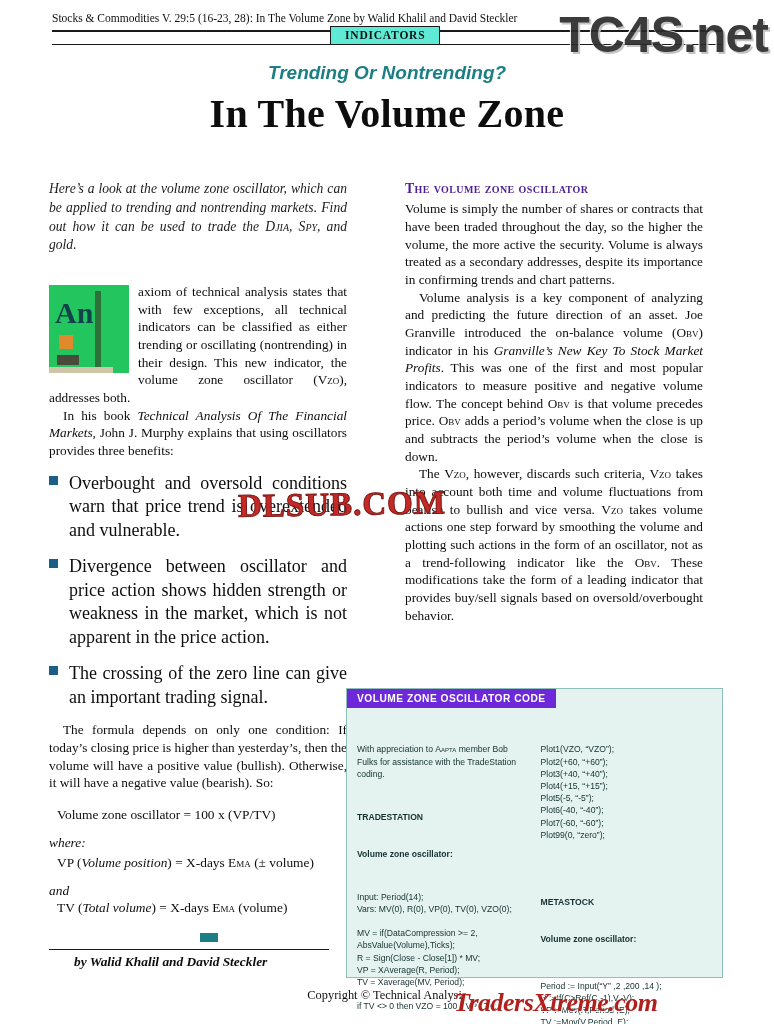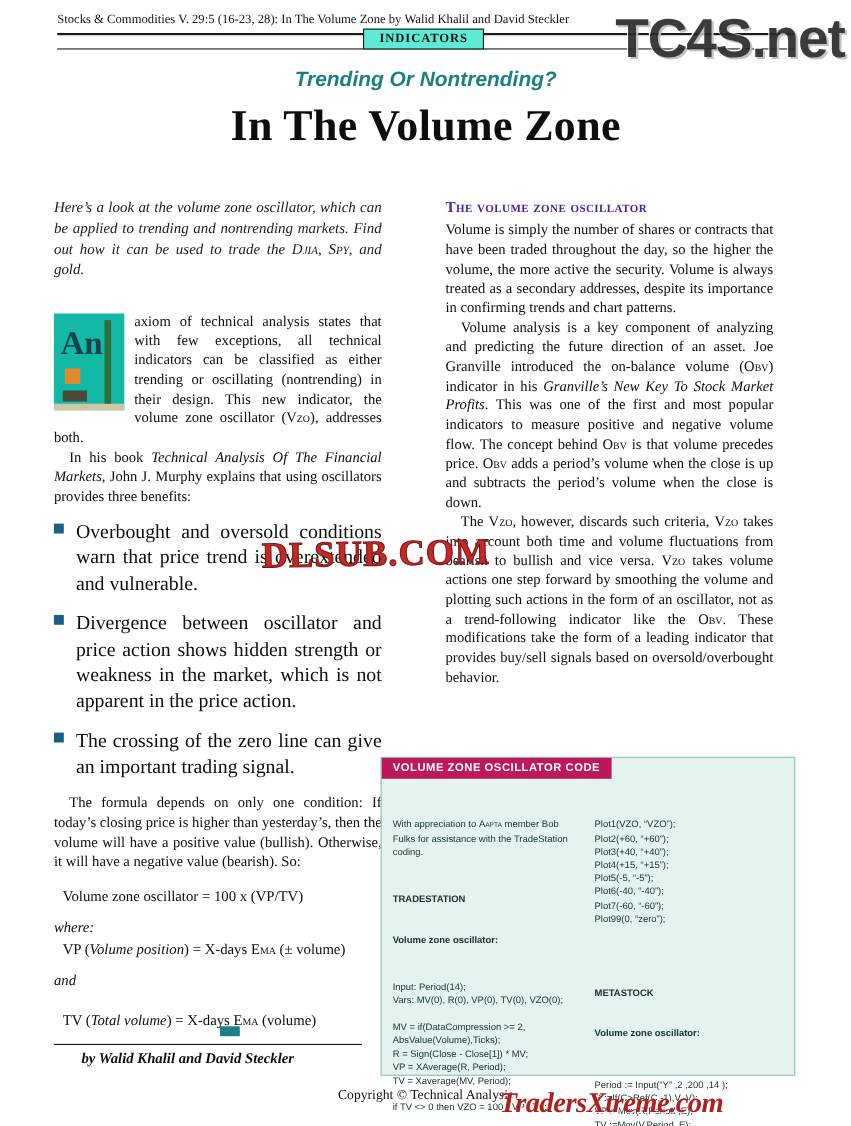--- a/index.html
+++ b/index.html
@@ -67,23 +67,23 @@
     font-style:italic;
     font-size:13.6px;
     line-height:1.38;
     color:#1a1a1a;
   }
   .sc { font-variant:small-caps; }
 
   .dropcap-wrap { margin-top:28px; position:relative; min-height:96px; }
   .dropcap {
     float:left;
-    width:64px; height:88px;
+    width:80px; height:88px;
     margin:2px 9px 0 0;
-    background:#14b8a6;
+    background:#22c55e;
     position:relative;
     overflow:hidden;
   }
   .dropcap .an {
     position:absolute; left:6px; top:8px;
     font-size:30px; font-weight:bold; color:#12424c;
     font-family:"Liberation Serif", serif;
   }
   .dropcap .bar-green {
     position:absolute; left:46px; top:6px; width:6px; height:76px;
@@ -136,21 +136,21 @@
 
   
   .codebox {
     position:absolute; left:346px; top:688px;
     width:375px; height:288px;
     background:#e4f3f0;
     border:1px solid #8fbfb8;
   }
   .codebox-title {
     position:absolute; left:0; top:0;
-    background:#be185d; color:#fff;
+    background:#6d28d9; color:#fff;
     font-family:"Liberation Sans", sans-serif;
     font-weight:bold; font-size:10.2px;
     letter-spacing:.5px;
     padding:4px 10px 4px 10px;
   }
   .code-cols {
     position:absolute; left:10px; top:30px; right:10px; bottom:6px;
     display:flex; gap:12px;
   }
   .code-col {
@@ -248,21 +248,21 @@
       <div class="bullet">The crossing of the zero line can give an important trading signal.</div>
     </div>
 
     <p>The formula depends on only one condition: If today’s closing price is higher than yesterday’s, then the volume will have a positive value (bullish). Otherwise, it will have a negative value (bearish). So:</p>
 
     <div class="formula">
       <div class="ind">Volume zone oscillator = 100 x (VP/TV)</div>
       <div class="it" style="margin-top:10px;">where:</div>
       <div class="ind" style="margin-top:2px;">VP (<span class="it">Volume position</span>) = X-days <span class="sc">Ema</span> (± volume)</div>
       <div class="it" style="margin-top:10px;">and</div>
-      <div class="ind" style="margin-top:20px;">TV (<span class="it">Total volume</span>) = X-days <span class="sc">Ema</span> (volume)</div>
+      <div class="ind" style="margin-top:0;">TV (<span class="it">Total volume</span>) = X-days <span class="sc">Ema</span> (volume)</div>
     </div>
   </div>
 
   <div class="col right">
     <div class="subhead">The volume zone oscillator</div>
     <p class="first">Volume is simply the number of shares or contracts that have been traded throughout the day, so the higher the volume, the more active the security. Volume is always treated as a secondary addresses, despite its importance in confirming trends and chart patterns.</p>
     <p>Volume analysis is a key component of analyzing and predicting the future direction of an asset. Joe Granville introduced the on-balance volume (<span class="sc">Obv</span>) indicator in his <span class="it">Granville’s New Key To Stock Market Profits</span>. This was one of the first and most popular indicators to measure positive and negative volume flow. The concept behind <span class="sc">Obv</span> is that volume precedes price. <span class="sc">Obv</span> adds a period’s volume when the close is up and subtracts the period’s volume when the close is down.</p>
     <p>The <span class="sc">Vzo</span>, however, discards such criteria, <span class="sc">Vzo</span> takes into account both time and volume fluctuations from bearish to bullish and vice versa. <span class="sc">Vzo</span> takes volume actions one step forward by smoothing the volume and plotting such actions in the form of an oscillator, not as a trend-following indicator like the <span class="sc">Obv</span>. These modifications take the form of a leading indicator that provides buy/sell signals based on oversold/overbought behavior.</p>
   </div>
 

